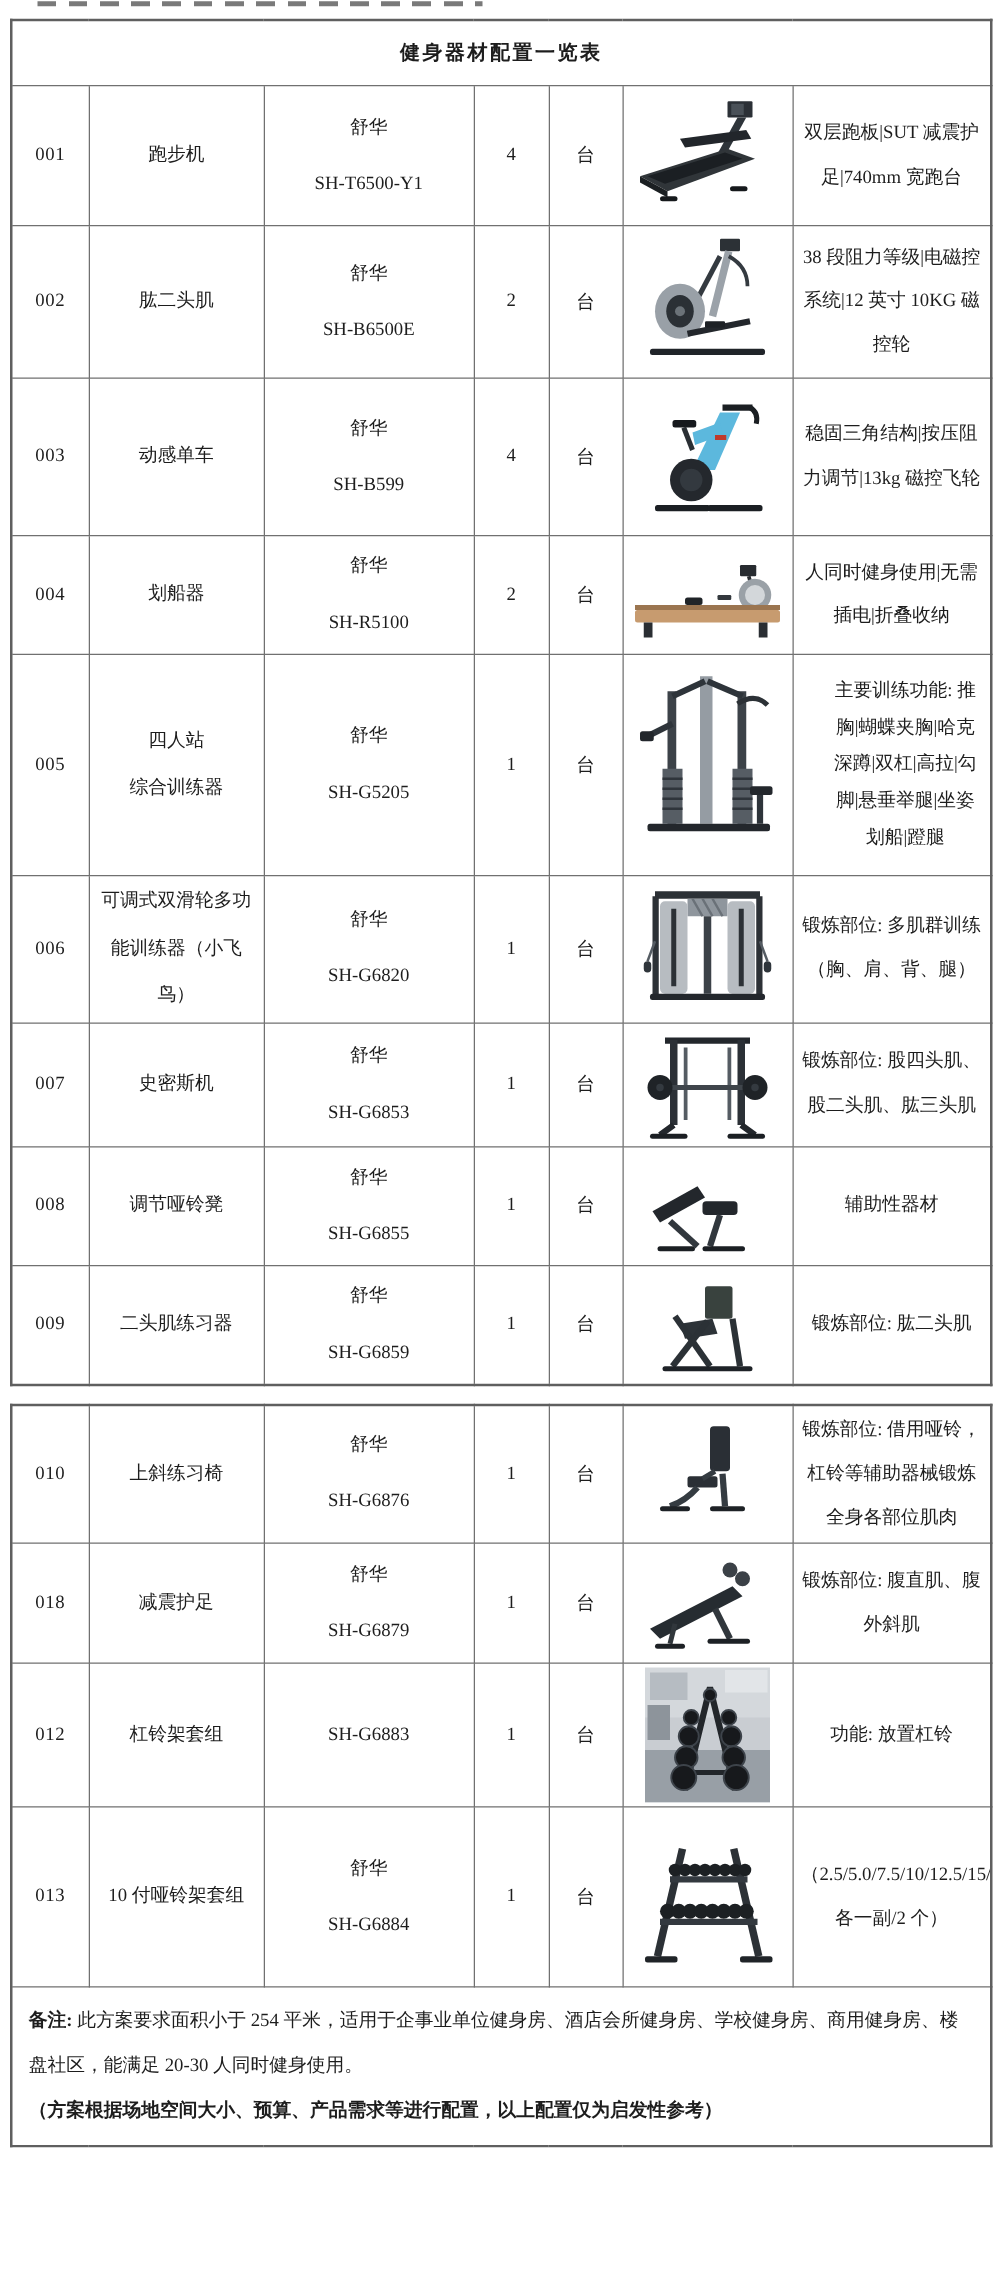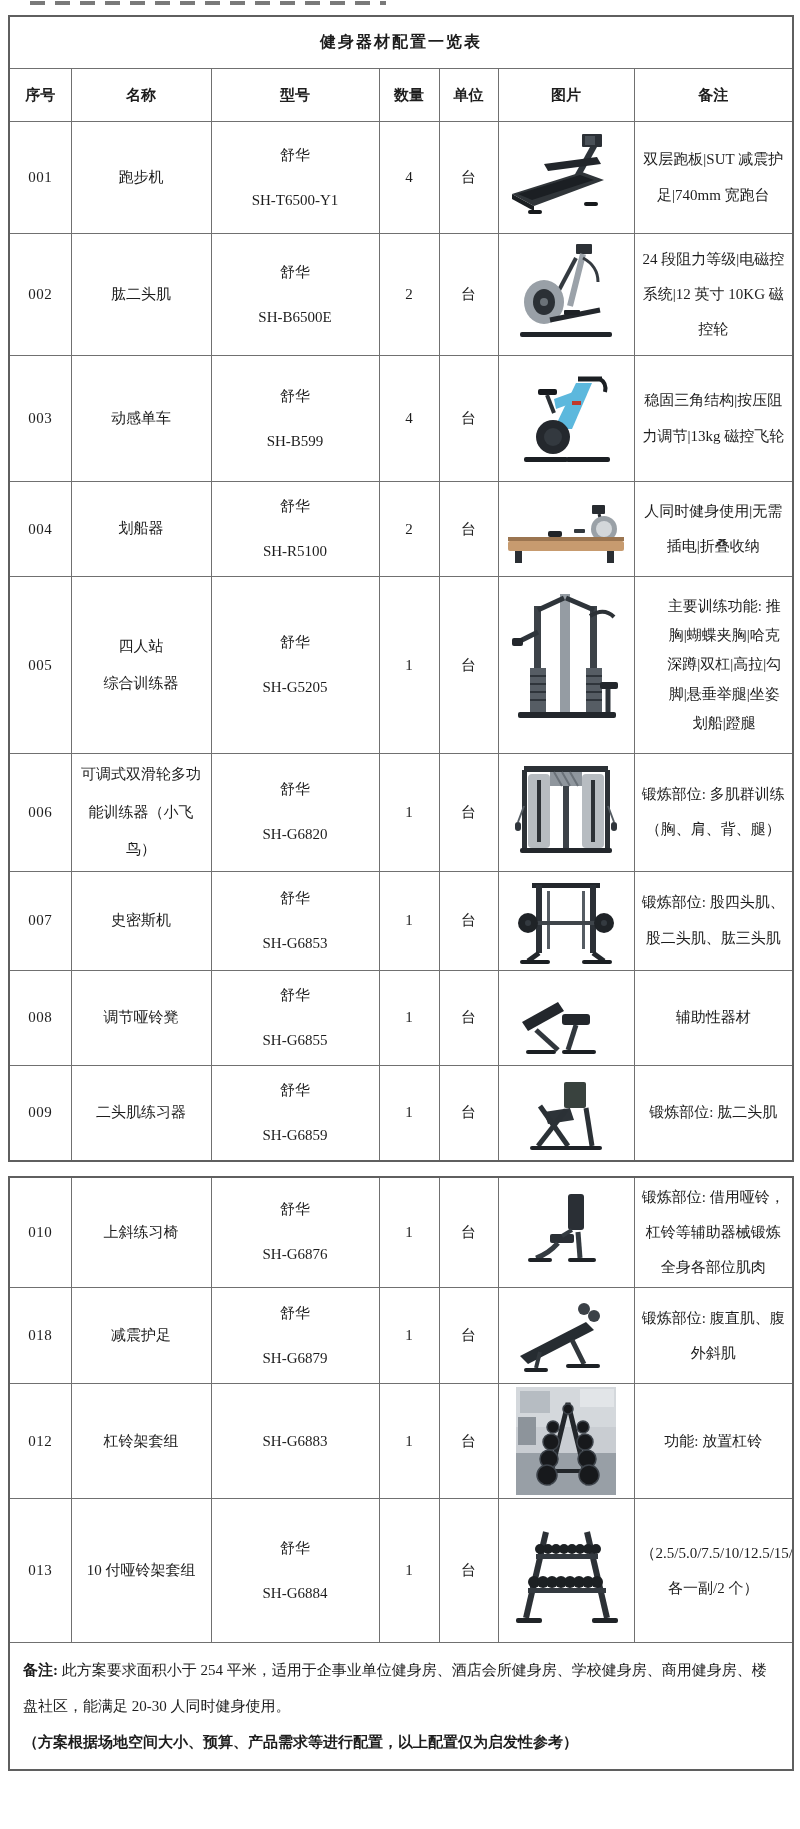--- a/index.html
+++ b/index.html
@@ -63,29 +63,20 @@
         <col style="width:168px">
       <col style="width:60px">
         <col style="width:59px">
         <col style="width:136px">
         <col style="width:159px">
     </colgroup>
     <tbody>
         <tr>
       <td colspan="7" class="title-cell">健身器材配置一览表</td>
     </tr>
-    <tr>
-      <th>序号</th>
-      <th>名称</th>
-      <th>型号</th>
-      <th>数量</th>
-      <th>单位</th>
-      <th>图片</th>
-      <th>备注</th>
-    </tr>
 
     <tr class="hr01">
       <td class="c-no">001</td>
       <td class="c-name">跑步机</td>
       <td class="c-model">舒华
 SH-T6500-Y1</td>
       <td>4</td>
       <td>台</td>
       <td class="c-img">
         <svg width="125" height="100" viewBox="0 0 125 100">
@@ -117,21 +108,21 @@
           <path d="M77 18 C88 24 92 32 92 42" stroke="#343a40" stroke-width="3" fill="none"></path>
           <path d="M70 18 L52 52" stroke="#343a40" stroke-width="4" fill="none"></path>
           <ellipse cx="38" cy="62" rx="20" ry="22" fill="#99a0a7"></ellipse>
           <ellipse cx="38" cy="62" rx="11" ry="13" fill="#2b3035"></ellipse>
           <circle cx="38" cy="62" r="4" fill="#6b7278"></circle>
           <path d="M44 80 L94 70" stroke="#23272c" stroke-width="5" fill="none"></path>
           <rect x="58" y="70" width="16" height="5" rx="1" fill="#1d2125"></rect>
           <rect x="14" y="92" width="92" height="5" rx="2" fill="#202429"></rect>
         </svg>
       </td>
-      <td class="c-remark">24 段阻力等级|电磁控系统|12 英寸 10KG 磁控轮</td>
+      <td class="c-remark">38 段阻力等级|电磁控系统|12 英寸 10KG 磁控轮</td>
     </tr>
 
     <tr class="hr03">
       <td class="c-no">003</td>
       <td class="c-name">动感单车</td>
       <td class="c-model">舒华
 SH-B599</td>
       <td>4</td>
       <td>台</td>
       <td class="c-img">

